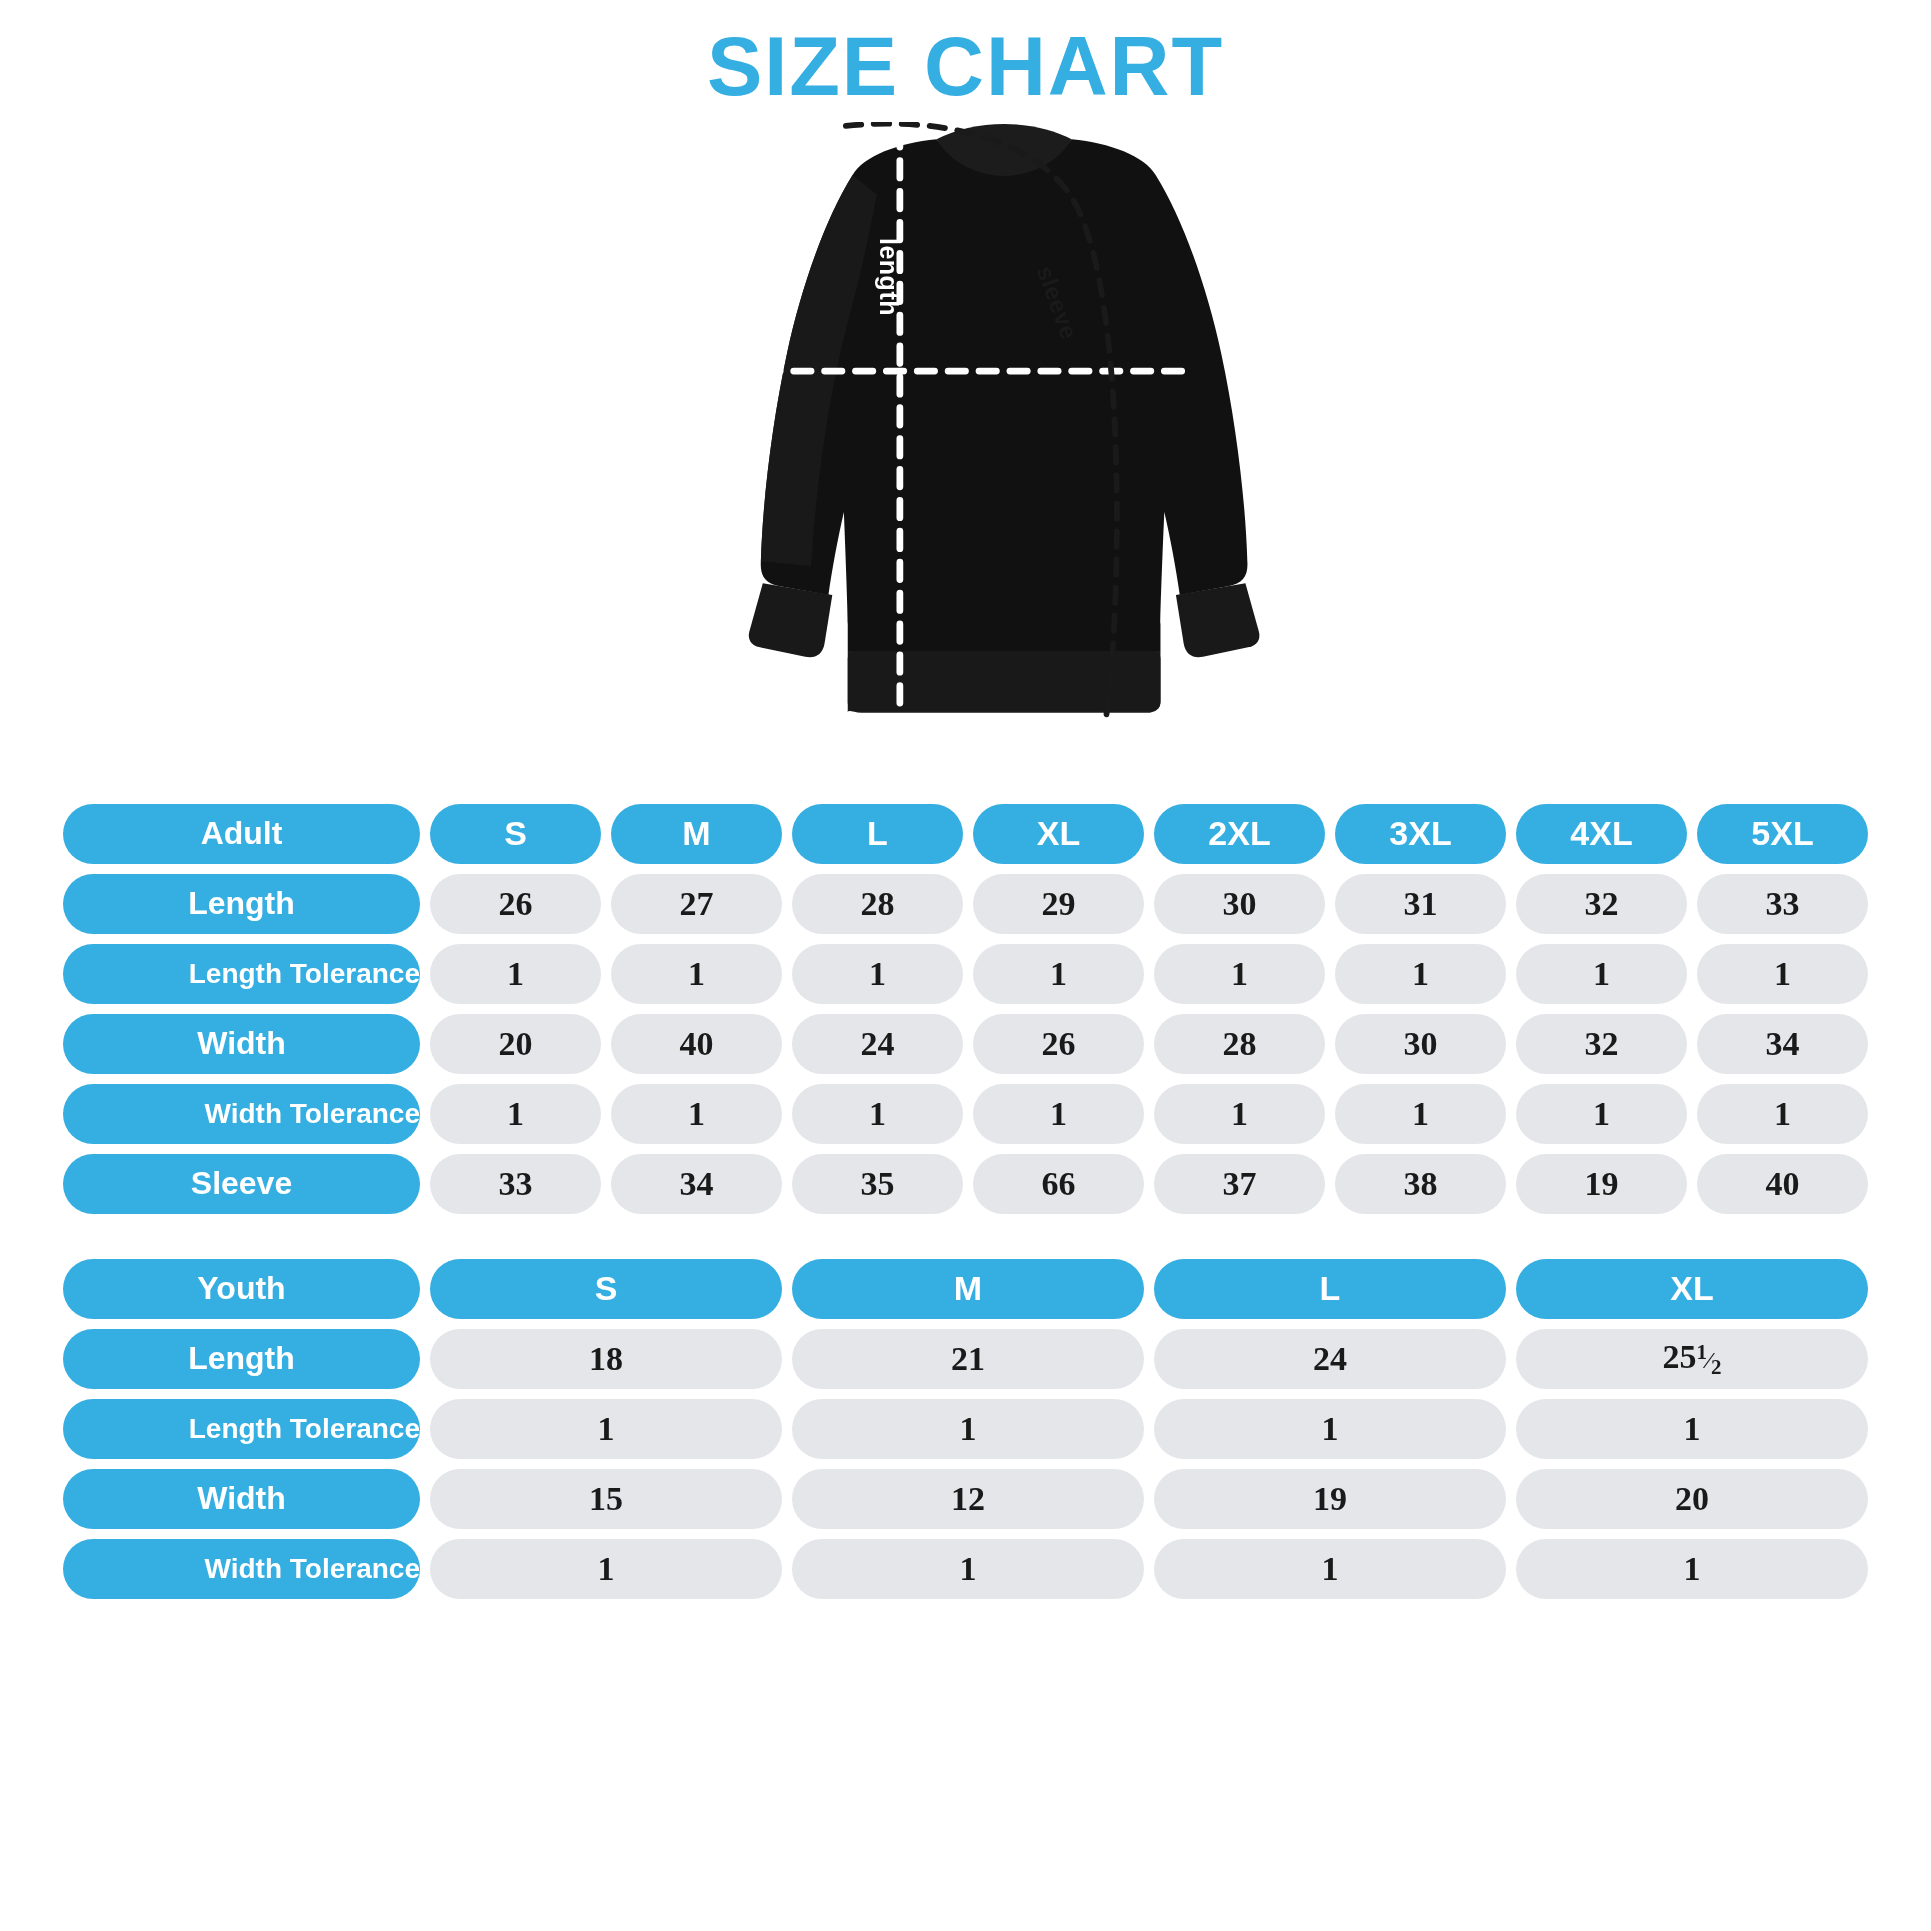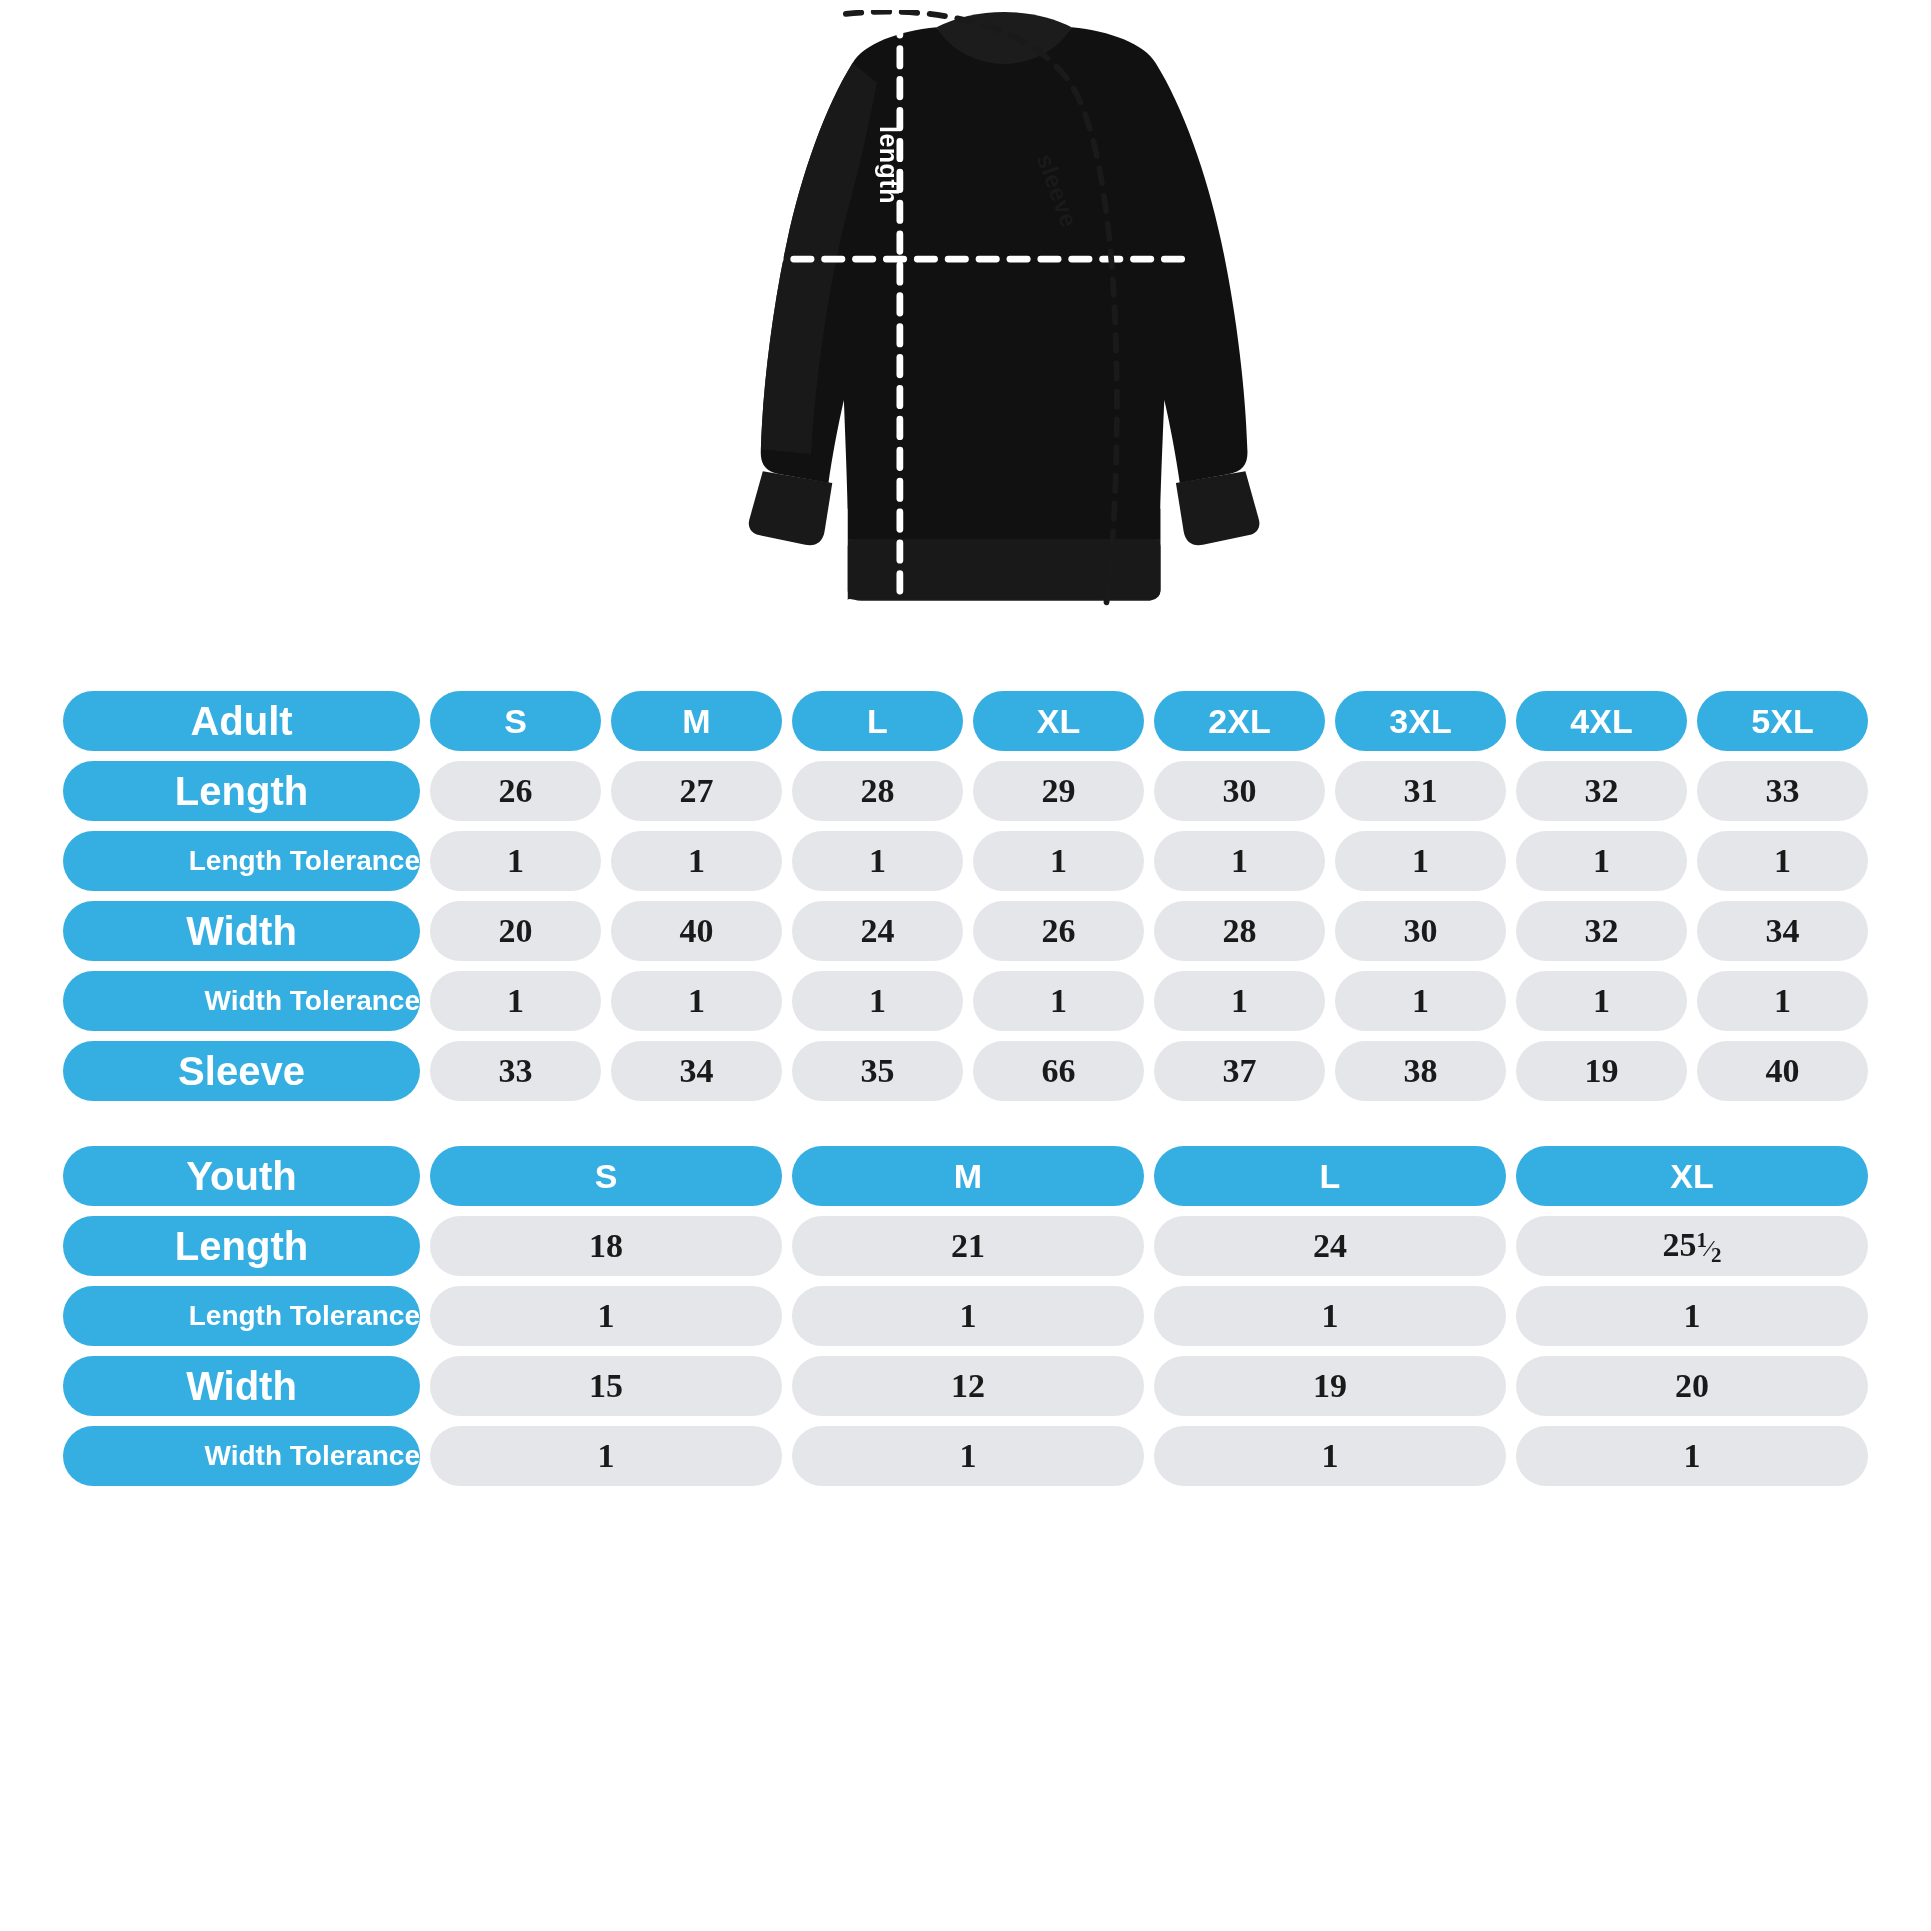--- a/index.html
+++ b/index.html
@@ -74,21 +74,21 @@
     padding: 0;
     height: 60px;
     text-align: center;
     vertical-align: middle;
     border-radius: 31px;
     font-weight: bold;
   }
   .rowhead {
     background: #35aee2;
     color: #ffffff;
-    font-size: 40px;
+    font-size: 32px;
     width: 357px;
   }
   .rowhead.small { font-size: 28px; text-align: right; }
   .colhead {
     background: #35aee2;
     color: #ffffff;
     font-size: 34px;
   }
   .cell {
     background: #e4e6e9;
@@ -101,20 +101,21 @@
     vertical-align: baseline;
   }
   .frac sup { font-size: 21px; vertical-align: super; }
   .frac sub { font-size: 21px; vertical-align: sub; }
 </style>
 </head>
 <body>
 
 <div class="page">
 
+  <h1 class="title">SIZE CHART</h1>
 
   <div class="illus">
     <svg width="695" height="666" viewBox="0 0 720 690">
 
       <path fill="#111111" d="
         M243,55
         C 255,35 290,22 330,18
         C 345,38 375,48 400,48
         C 425,48 455,38 470,18
         C 510,22 545,35 557,55

